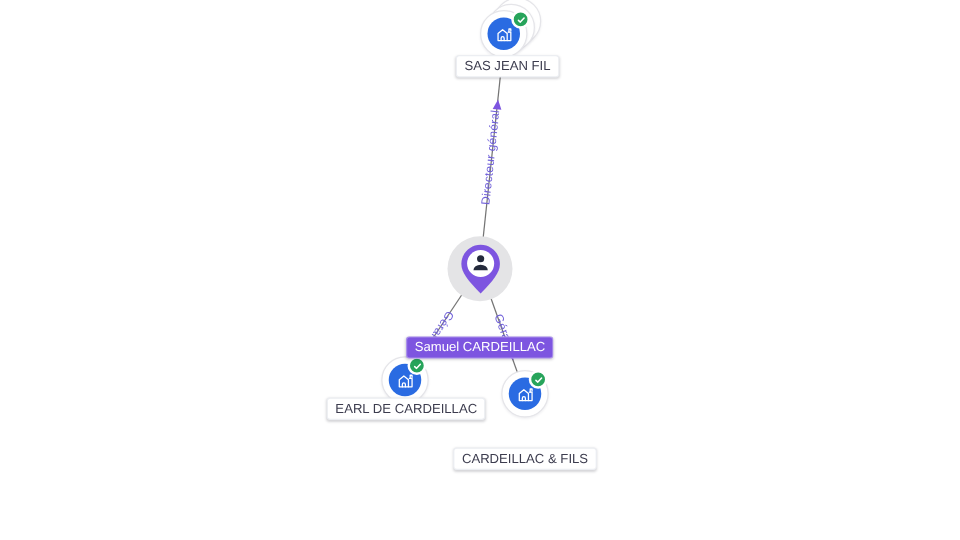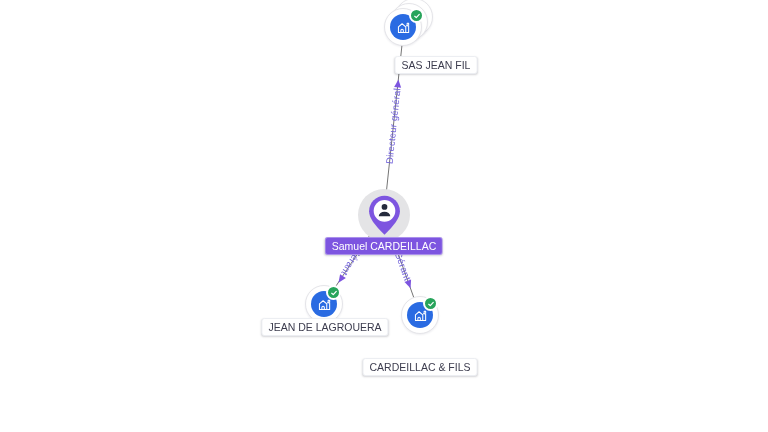--- a/index.html
+++ b/index.html
@@ -51,21 +51,21 @@
   }
   .pill{
     position:absolute;z-index:6;transform:translateX(-50%);white-space:nowrap;
     font-size:10.5px;line-height:12px;padding:2px 6px;border-radius:3px;
     box-shadow:0 1px 2px rgba(20,20,40,.18);
   }
   .pill.company{
     background:#fff;color:var(--label-text-dark);border:1px solid #ECEEF2;cursor:pointer;
   }
   .pill.person{
-    background:var(--accent-purple);color:#fff;border:1px solid rgba(255,255,255,.35);cursor:pointer;
+    background:var(--accent-purple);color:#fff;border:1px solid rgba(255,255,255,.35);cursor:pointer;margin-top:32px;
   }
 </style>
 </head>
 <body>
 
 <div class="canvas">
 
   <svg class="edges" width="768" height="432" viewBox="0 0 768 432">
     <line x1="384" y1="214" x2="404" y2="26"></line>
     <line x1="384" y1="214" x2="324" y2="304"></line>
@@ -102,40 +102,40 @@
           <path d="M11.9 6.1 V3.4 H13.5 V5.2"></path>
         </svg>
       </div>
     </div>
     <div class="badge" style="left:25px;top:0px;">
       <svg width="8" height="8" viewBox="0 0 12 12" fill="none" stroke="#ffffff" stroke-width="1.8" stroke-linecap="round" stroke-linejoin="round">
         <polyline points="2.6,6.4 4.9,8.5 9.4,3.6"></polyline>
       </svg>
     </div>
   </div>
-  <div class="pill company" style="left:406px;top:56px;margin-left:30px;">SAS JEAN FIL</div>
+  <div class="pill company" style="left:406px;top:44px;">SAS JEAN FIL</div>
 
   <div class="company-node" style="left:305px;top:285px;">
     <div class="card">
       <div class="blue-circle">
         <svg width="15" height="15" viewBox="0 0 16 16" fill="none" stroke="#ffffff" stroke-width="1.1" stroke-linecap="round" stroke-linejoin="round">
           <path d="M2.6 13.3 V7.3 L6.5 4 L10.4 7.3 V13.3 Z"></path>
           <path d="M5.2 13.3 V11.2 a1.3 1.3 0 0 1 2.6 0 V13.3"></path>
           <path d="M10.4 13.3 H13.5 V6.1 H11.2"></path>
           <path d="M11.9 6.1 V3.4 H13.5 V5.2"></path>
         </svg>
       </div>
     </div>
     <div class="badge" style="left:21px;top:0px;">
       <svg width="8" height="8" viewBox="0 0 12 12" fill="none" stroke="#ffffff" stroke-width="1.8" stroke-linecap="round" stroke-linejoin="round">
         <polyline points="2.6,6.4 4.9,8.5 9.4,3.6"></polyline>
       </svg>
     </div>
   </div>
-  <div class="pill company" style="left:325px;top:318px;">JEAN DE LAGROUERA</div>
+  <div class="pill company" style="left:325px;top:318px;">EARL DE CARDEILLAC</div>
 
   <div class="company-node" style="left:401px;top:296px;">
     <div class="card">
       <div class="blue-circle">
         <svg width="15" height="15" viewBox="0 0 16 16" fill="none" stroke="#ffffff" stroke-width="1.1" stroke-linecap="round" stroke-linejoin="round">
           <path d="M2.6 13.3 V7.3 L6.5 4 L10.4 7.3 V13.3 Z"></path>
           <path d="M5.2 13.3 V11.2 a1.3 1.3 0 0 1 2.6 0 V13.3"></path>
           <path d="M10.4 13.3 H13.5 V6.1 H11.2"></path>
           <path d="M11.9 6.1 V3.4 H13.5 V5.2"></path>
         </svg>

